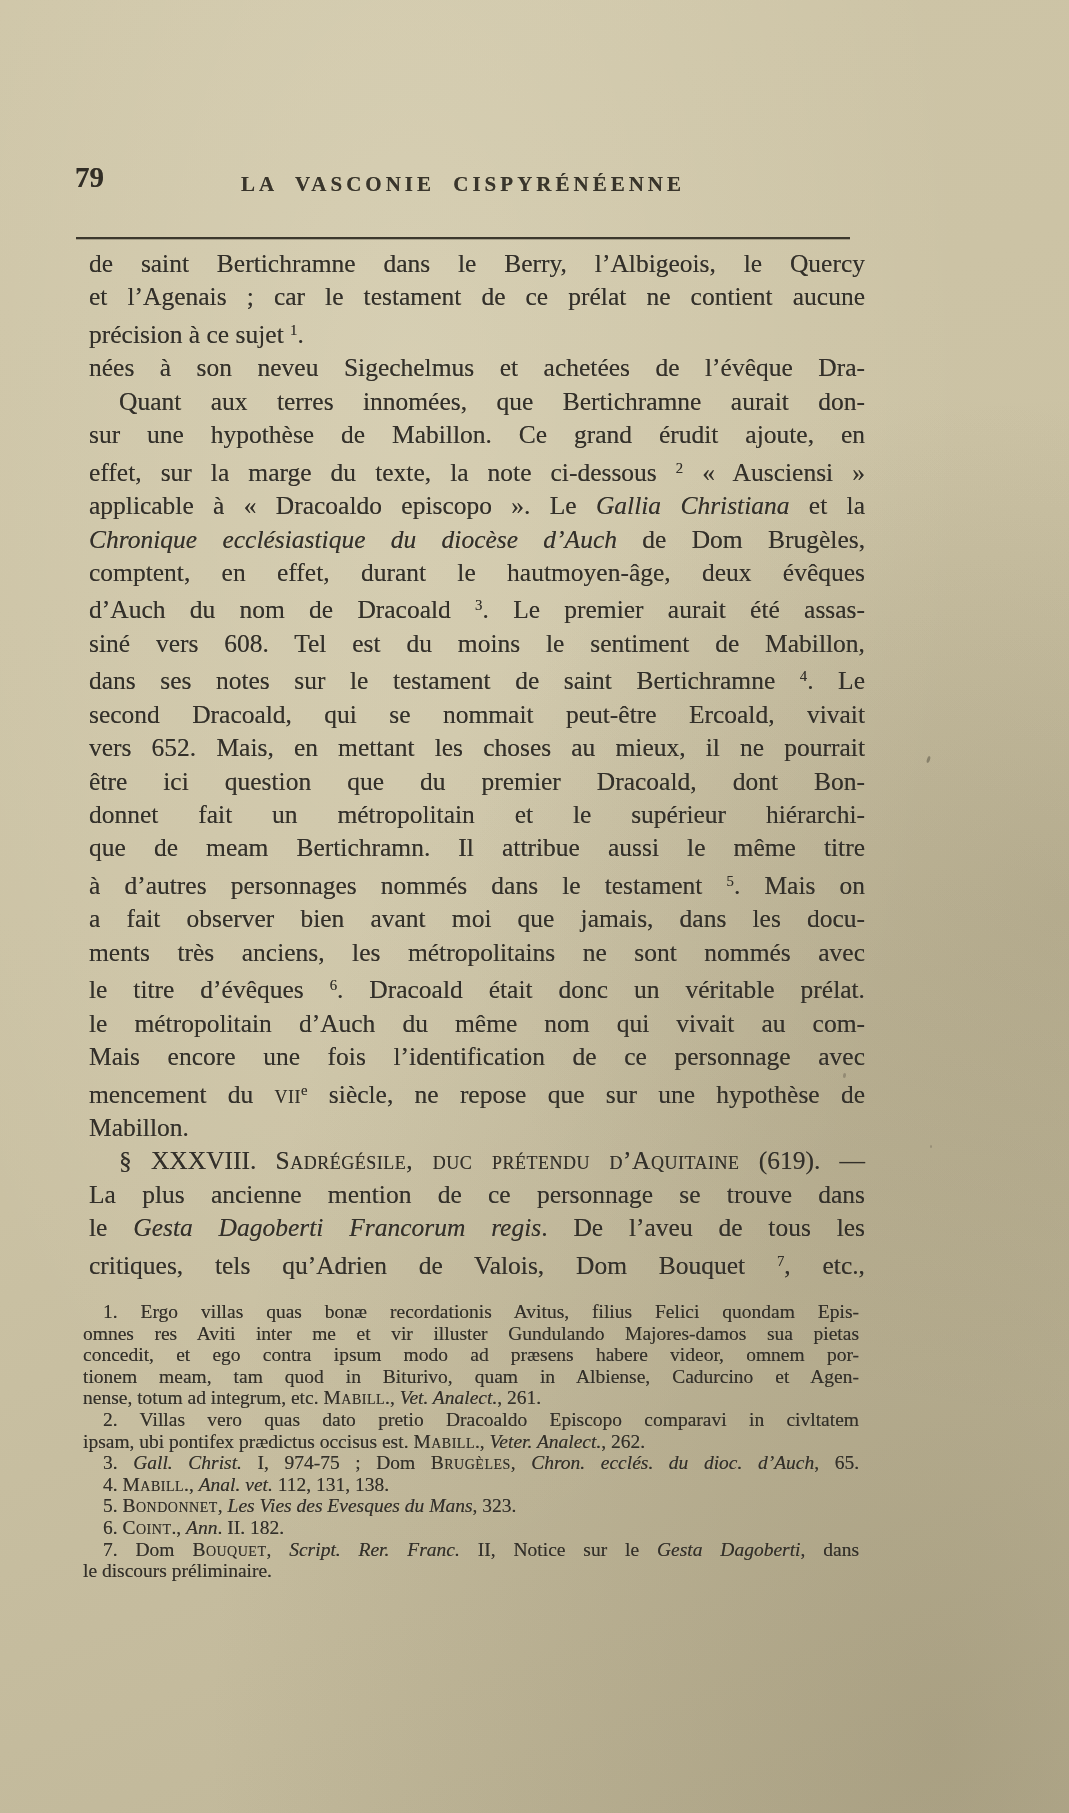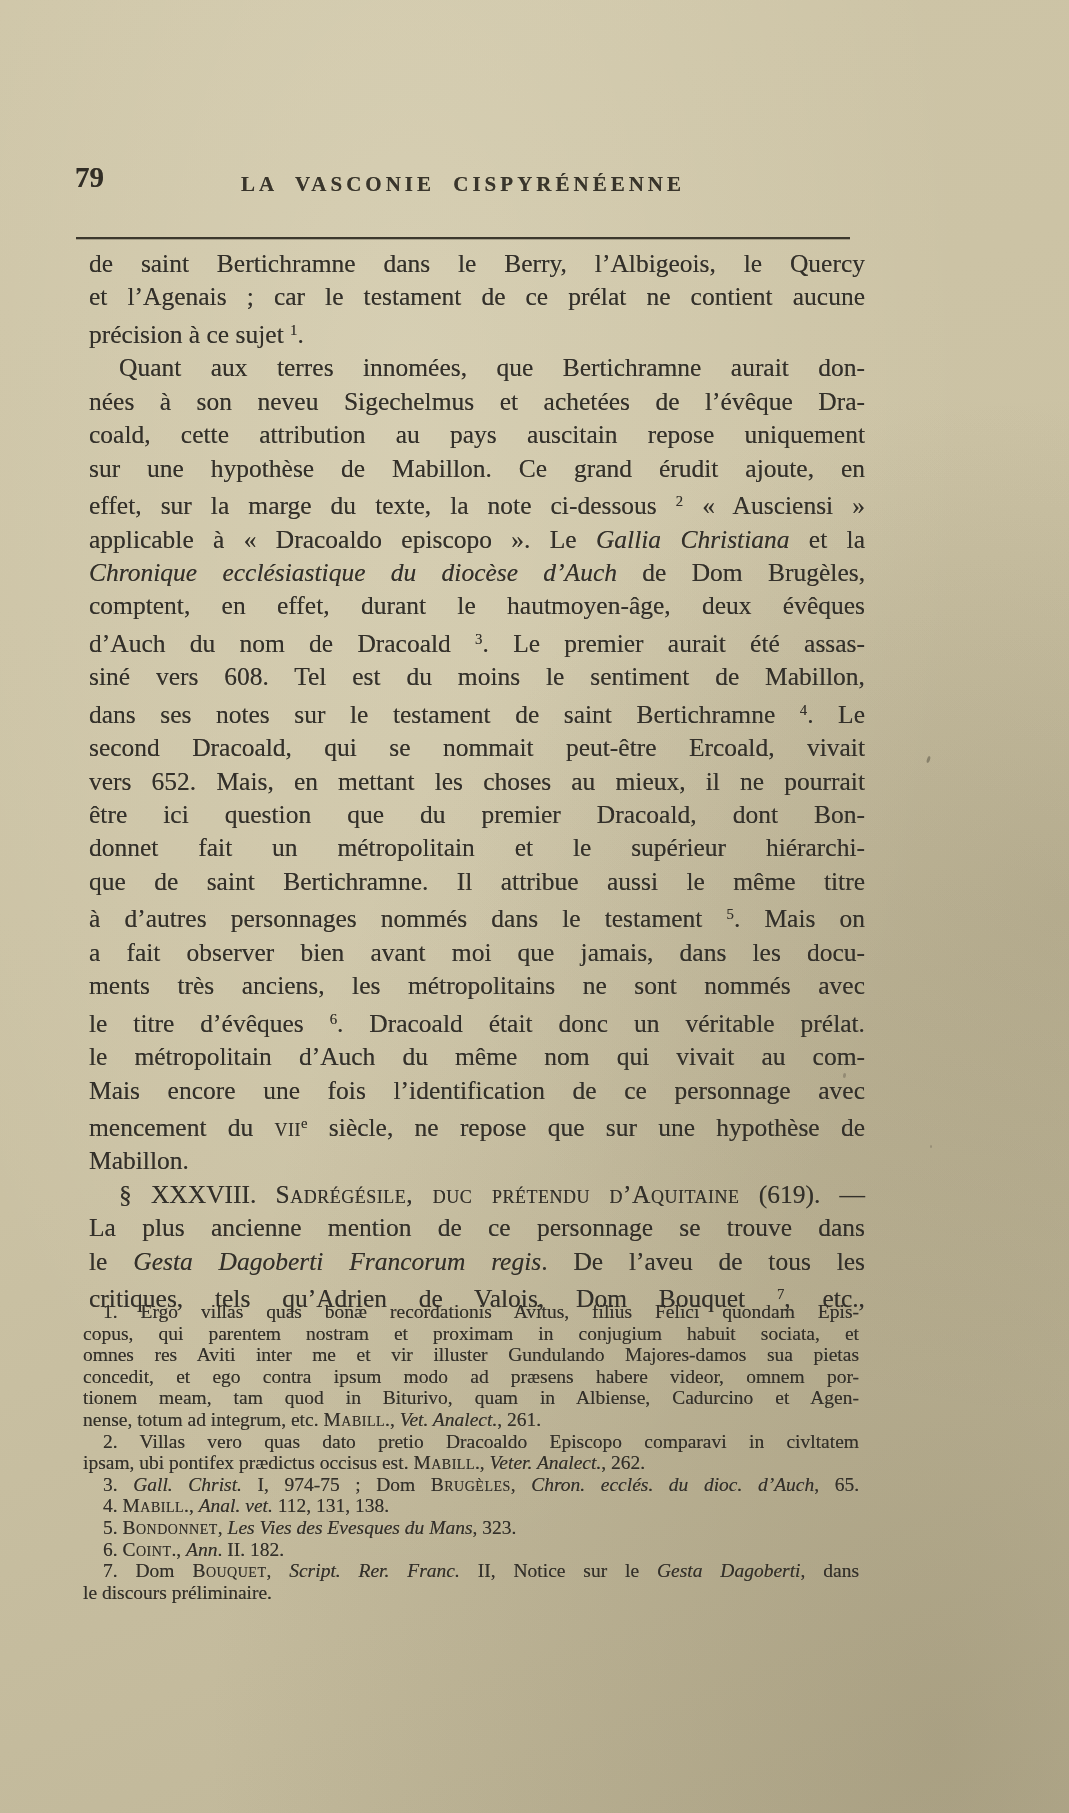--- a/index.html
+++ b/index.html
@@ -59,52 +59,50 @@
 <body>
 
 <div class="page">
   <div class="header-title">LA VASCONIE CISPYRÉNÉENNE</div>
   <div class="page-number">79</div>
   <div class="rule"></div>
   <div class="body-text">
       <div class="tline"><span>de saint Bertichramne dans le Berry, l’Albigeois, le Quercy</span></div>
       <div class="tline"><span>et l’Agenais ; car le testament de ce prélat ne contient aucune</span></div>
       <div class="tline end"><span>précision à ce sujet </span><span class="sup">1</span><span>.</span></div>
+      <div class="tline"><span>nées à son neveu Sigechelmus et achetées de l’évêque Dra-</span></div>
       <div class="tline ind"><span>Quant aux terres innomées, que Bertichramne aurait don-</span></div>
-      <div class="tline"><span>nées à son neveu Sigechelmus et achetées de l’évêque Dra-</span></div>
-      <div class="tline"><span>coald, cette attribution au pays auscitain repose uniquement</span></div>
       <div class="tline"><span>sur une hypothèse de Mabillon. Ce grand érudit ajoute, en</span></div>
       <div class="tline"><span>effet, sur la marge du texte, la note ci-dessous </span><span class="sup">2</span><span> « Ausciensi »</span></div>
       <div class="tline"><span>applicable à « Dracoaldo episcopo ». Le </span><span class="i">Gallia Christiana</span><span> et la</span></div>
       <div class="tline"><span class="i">Chronique ecclésiastique du diocèse d’Auch</span><span> de Dom Brugèles,</span></div>
       <div class="tline"><span>comptent, en effet, durant le hautmoyen-âge, deux évêques</span></div>
       <div class="tline"><span>d’Auch du nom de Dracoald </span><span class="sup">3</span><span>. Le premier aurait été assas-</span></div>
       <div class="tline"><span>siné vers 608. Tel est du moins le sentiment de Mabillon,</span></div>
       <div class="tline"><span>dans ses notes sur le testament de saint Bertichramne </span><span class="sup">4</span><span>. Le</span></div>
       <div class="tline"><span>second Dracoald, qui se nommait peut-être Ercoald, vivait</span></div>
       <div class="tline"><span>vers 652. Mais, en mettant les choses au mieux, il ne pourrait</span></div>
       <div class="tline"><span>être ici question que du premier Dracoald, dont Bon-</span></div>
       <div class="tline"><span>donnet fait un métropolitain et le supérieur hiérarchi-</span></div>
-      <div class="tline"><span>que de saint Bertichramne. Il attribue aussi le même titre</span></div>
+      <div class="tline"><span>que de meam Bertichramn. Il attribue aussi le même titre</span></div>
       <div class="tline"><span>à d’autres personnages nommés dans le testament </span><span class="sup">5</span><span>. Mais on</span></div>
       <div class="tline"><span>a fait observer bien avant moi que jamais, dans les docu-</span></div>
       <div class="tline"><span>ments très anciens, les métropolitains ne sont nommés avec</span></div>
       <div class="tline"><span>le titre d’évêques </span><span class="sup">6</span><span>. Dracoald était donc un véritable prélat.</span></div>
       <div class="tline"><span>le métropolitain d’Auch du même nom qui vivait au com-</span></div>
       <div class="tline"><span>Mais encore une fois l’identification de ce personnage avec</span></div>
       <div class="tline"><span>mencement du </span><span class="sc">vii</span><span class="sup">e</span><span> siècle, ne repose que sur une hypothèse de</span></div>
       <div class="tline end"><span>Mabillon.</span></div>
       <div class="tline ind"><span>§ XXXVIII. </span><span class="sc">Sadrégésile, duc prétendu d’Aquitaine</span><span> (619). —</span></div>
       <div class="tline"><span>La plus ancienne mention de ce personnage se trouve dans</span></div>
       <div class="tline"><span>le </span><span class="i">Gesta Dagoberti Francorum regis</span><span>. De l’aveu de tous les</span></div>
       <div class="tline"><span>critiques, tels qu’Adrien de Valois, Dom Bouquet </span><span class="sup">7</span><span>, etc.,</span></div>
     </div>
   <div class="footnotes">
       <div class="tline ind"><span>1. Ergo villas quas bonæ recordationis Avitus, filius Felici quondam Epis-</span></div>
-      <div class="tline"><span>copus, qui parentem nostram et proximam in conjugium habuit sociata, et</span></div>
       <div class="tline"><span>omnes res Aviti inter me et vir illuster Gundulando Majores-damos sua pietas</span></div>
       <div class="tline"><span>concedit, et ego contra ipsum modo ad præsens habere videor, omnem por-</span></div>
       <div class="tline"><span>tionem meam, tam quod in Biturivo, quam in Albiense, Cadurcino et Agen-</span></div>
       <div class="tline end"><span>nense, totum ad integrum, etc. </span><span class="sc">Mabill</span><span>., </span><span class="i">Vet. Analect.</span><span>, 261.</span></div>
       <div class="tline ind"><span>2. Villas vero quas dato pretio Dracoaldo Episcopo comparavi in civltatem</span></div>
       <div class="tline end"><span>ipsam, ubi pontifex prædictus occisus est. </span><span class="sc">Mabill</span><span>., </span><span class="i">Veter. Analect.</span><span>, 262.</span></div>
       <div class="tline ind"><span>3. </span><span class="i">Gall. Christ.</span><span> I, 974-75 ; Dom </span><span class="sc">Brugèles</span><span>, </span><span class="i">Chron. ecclés. du dioc. d’Auch</span><span>, 65.</span></div>
       <div class="tline end ind"><span>4. </span><span class="sc">Mabill</span><span>., </span><span class="i">Anal. vet.</span><span> 112, 131, 138.</span></div>
       <div class="tline end ind"><span>5. </span><span class="sc">Bondonnet</span><span>, </span><span class="i">Les Vies des Evesques du Mans</span><span>, 323.</span></div>
       <div class="tline end ind"><span>6. </span><span class="sc">Coint</span><span>., </span><span class="i">Ann</span><span>. II. 182.</span></div>

